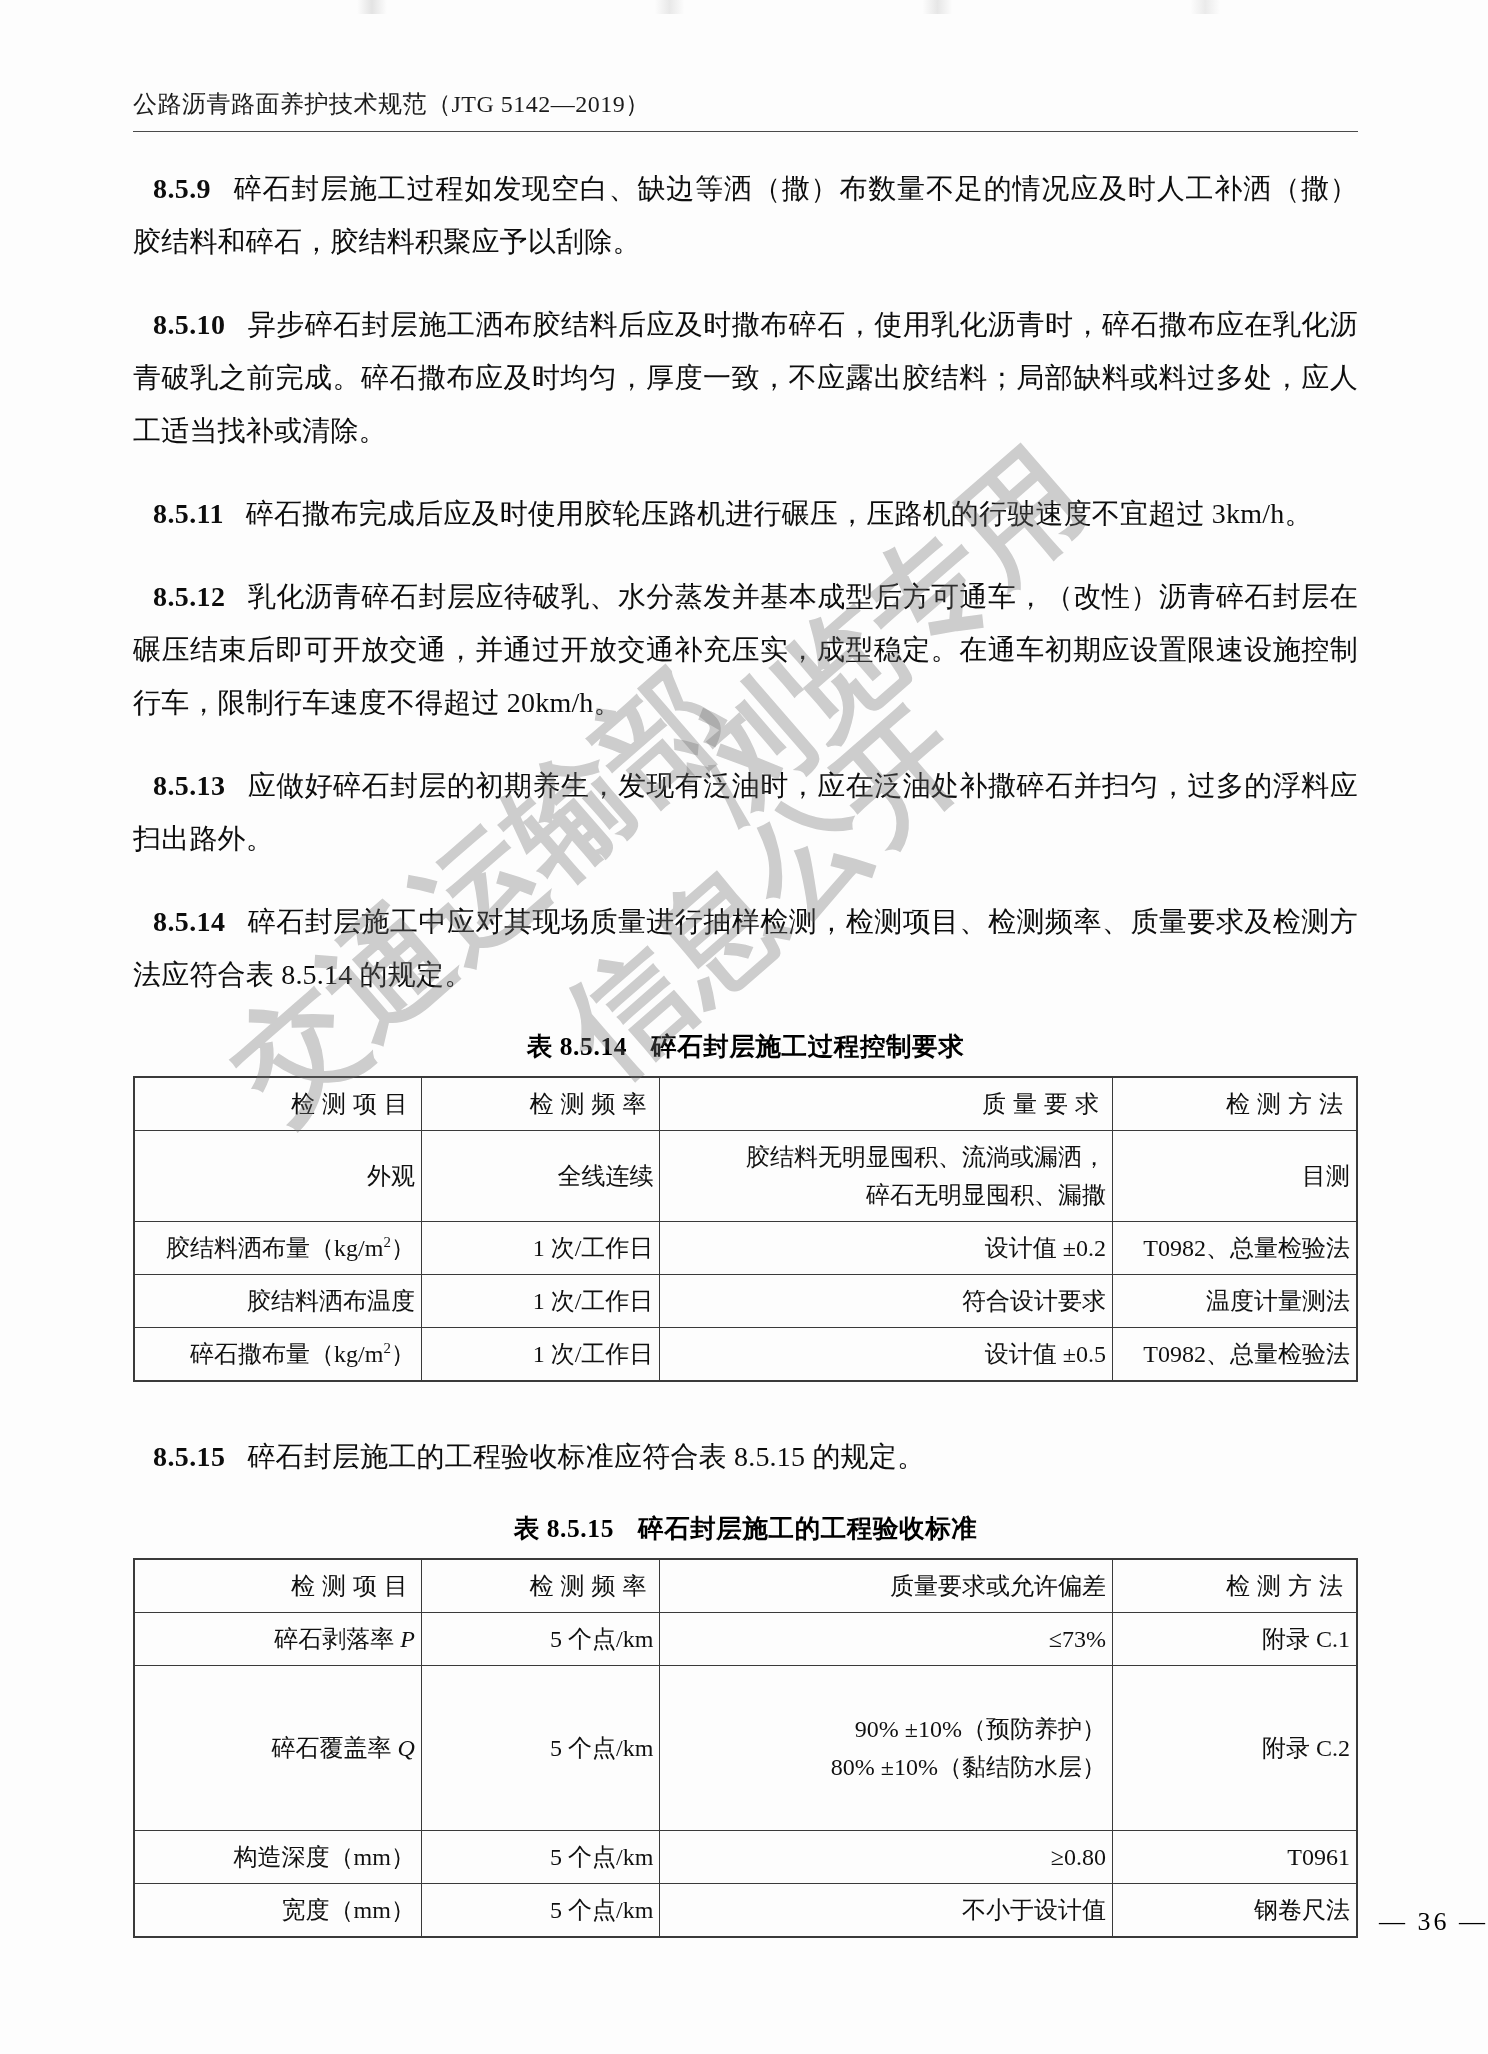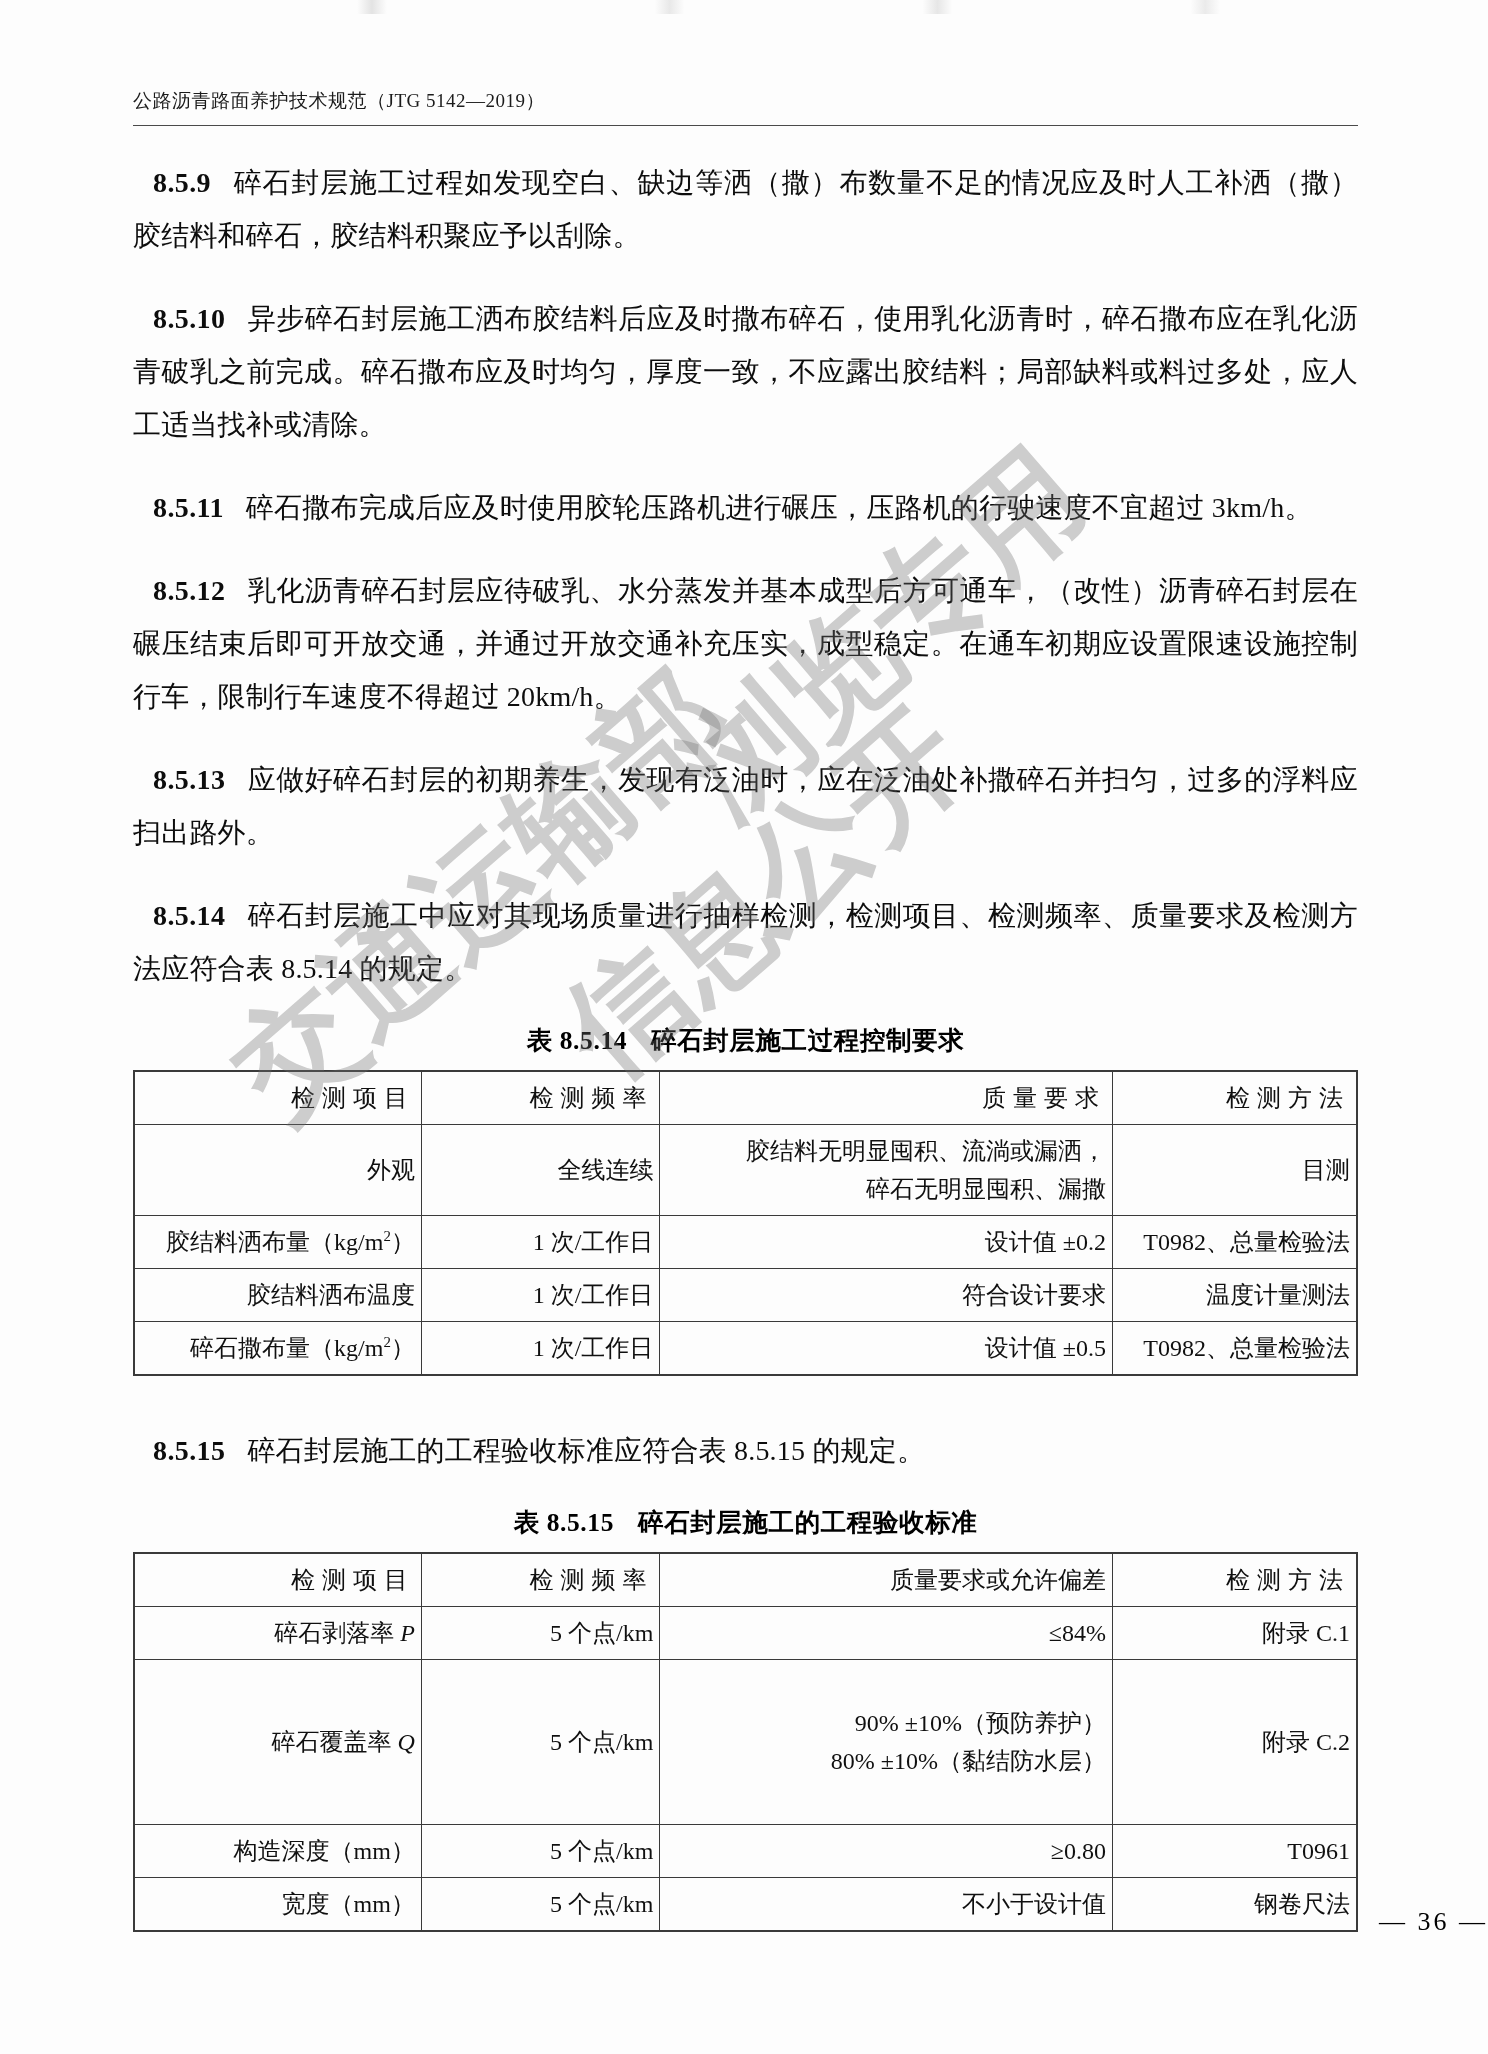--- a/index.html
+++ b/index.html
@@ -35,21 +35,21 @@
   }
   .content {
     position: absolute;
     left: 133px;
     top: 0;
     width: 1225px;
   }
   
   .header {
     padding-top: 88px;
-    font-size: 19px;
+    font-size: 24px;
     letter-spacing: .5px;
     color: #1b1b1b;
     white-space: nowrap;
   }
   .header-rule {
     margin-top: 11px;
     border-bottom: 1.6px solid #4a4a4a;
     width: 100%;
   }
   
@@ -244,21 +244,21 @@
       <tbody>
         <tr class="outer-top">
           <td class="first hdr">检测项目</td>
           <td class="hdr">检测频率</td>
           <td>质量要求或允许偏差</td>
           <td class="last hdr">检测方法</td>
         </tr>
         <tr>
           <td class="first"><span>碎石剥落率 </span><span class="it">P</span></td>
           <td>5 个点/km</td>
-          <td>≤84%</td>
+          <td>≤73%</td>
           <td class="last">附录 C.1</td>
         </tr>
         <tr>
           <td class="first" style="height:150px;padding-left:8px;"><span>碎石覆盖率 </span><span class="it">Q</span></td>
           <td>5 个点/km</td>
           <td class="cell-multi-c">
             <div>90% ±10%（预防养护）</div>
             <div>80% ±10%（黏结防水层）</div>
           </td>
           <td class="last">附录 C.2</td>

